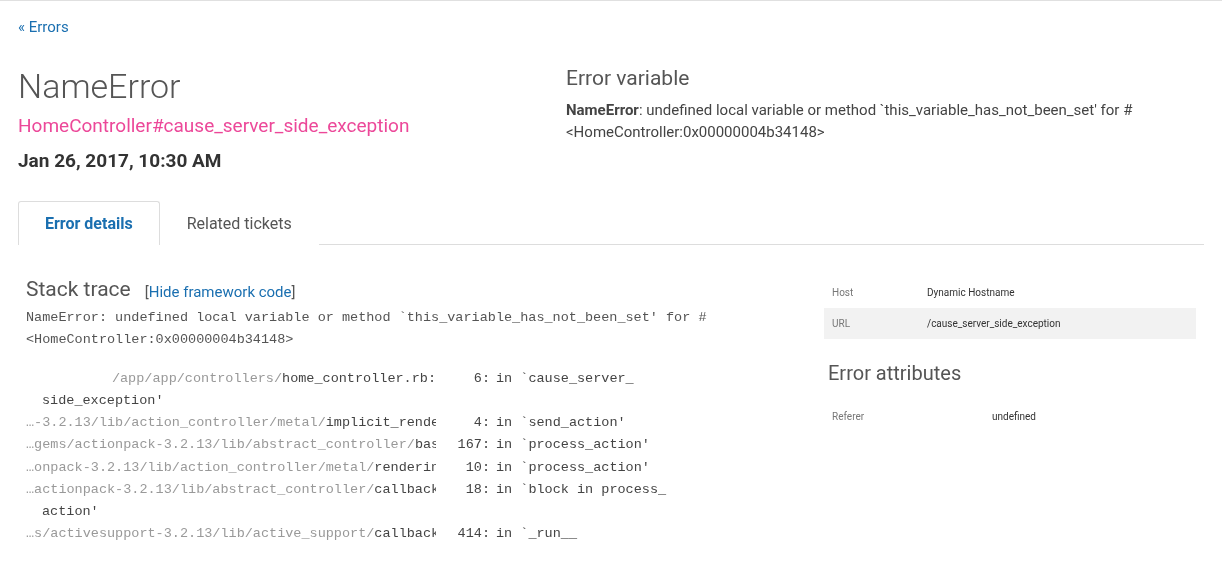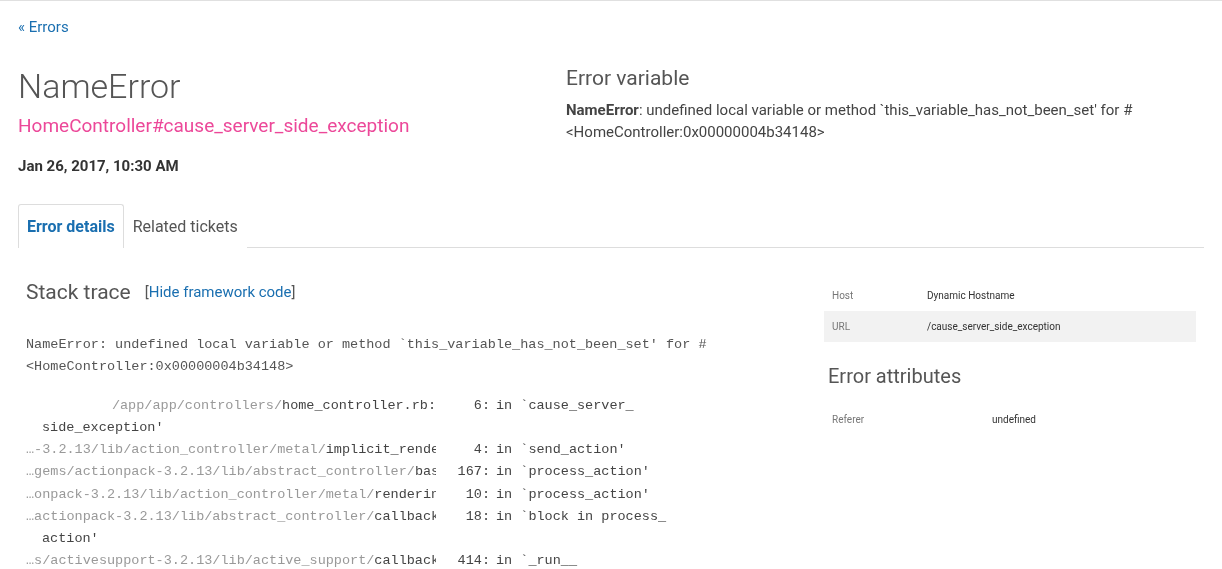--- a/index.html
+++ b/index.html
@@ -38,44 +38,44 @@
     color: #555;
     margin-bottom: 8px;
   }
   .subtitle-link {
     color: #ec4899;
     font-size: 19px;
     font-weight: 400;
     cursor: pointer;
   }
   .timestamp {
-    font-size: 15px;
+    font-size: 19px;
     font-weight: 700;
     color: #333;
-    margin-top: 20px;
+    margin-top: 12px;
   }
   h2.section-title {
     font-size: 21px;
     font-weight: 400;
     color: #555;
     margin-bottom: 10px;
   }
   .error-msg {
     font-size: 15px;
     color: #444;
     line-height: 1.45;
   }
   .error-msg b { font-weight: 700; }
   .tabs {
     margin-top: 28px;
     border-bottom: 1px solid #ddd;
     display: flex;
   }
   .tab {
-    padding: 12px 8px;
+    padding: 12px 26px;
     font-size: 16px;
     color: #555;
     cursor: pointer;
     border: 1px solid transparent;
     border-bottom: none;
     position: relative;
     bottom: -1px;
     background: #fff;
   }
   .tab.active {
@@ -92,23 +92,23 @@
     padding: 0 8px;
   }
   .body-left {
     flex: 0 0 770px;
   }
   .body-right {
     flex: 1;
   }
   .stack-header {
     display: flex;
-    align-items: center;
+    align-items: flex-end;
     gap: 14px;
-    margin-bottom: 30px;
+    margin-bottom: 6px;
   }
   .stack-header h2 {
     font-size: 21px;
     font-weight: 400;
     color: #555;
   }
   .hide-link {
     font-size: 15px;
     color: #555;
   }

